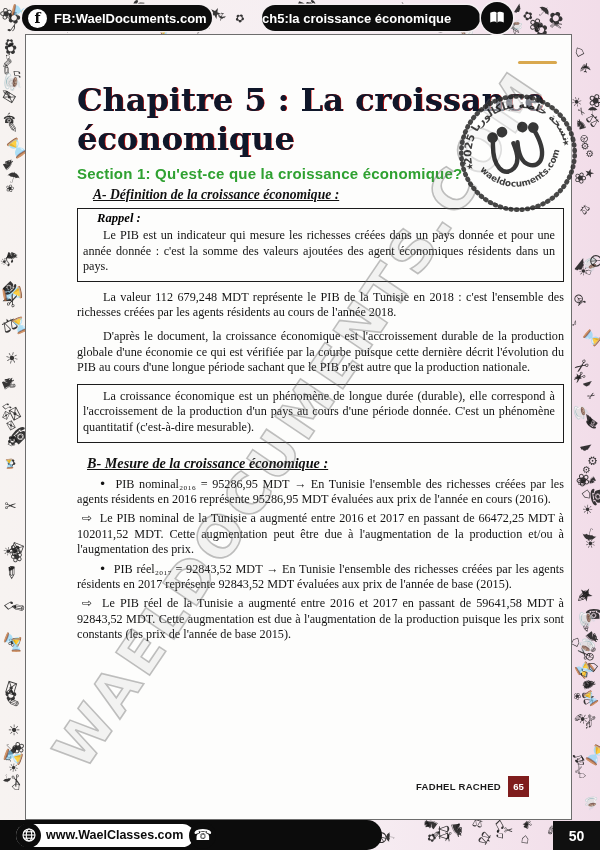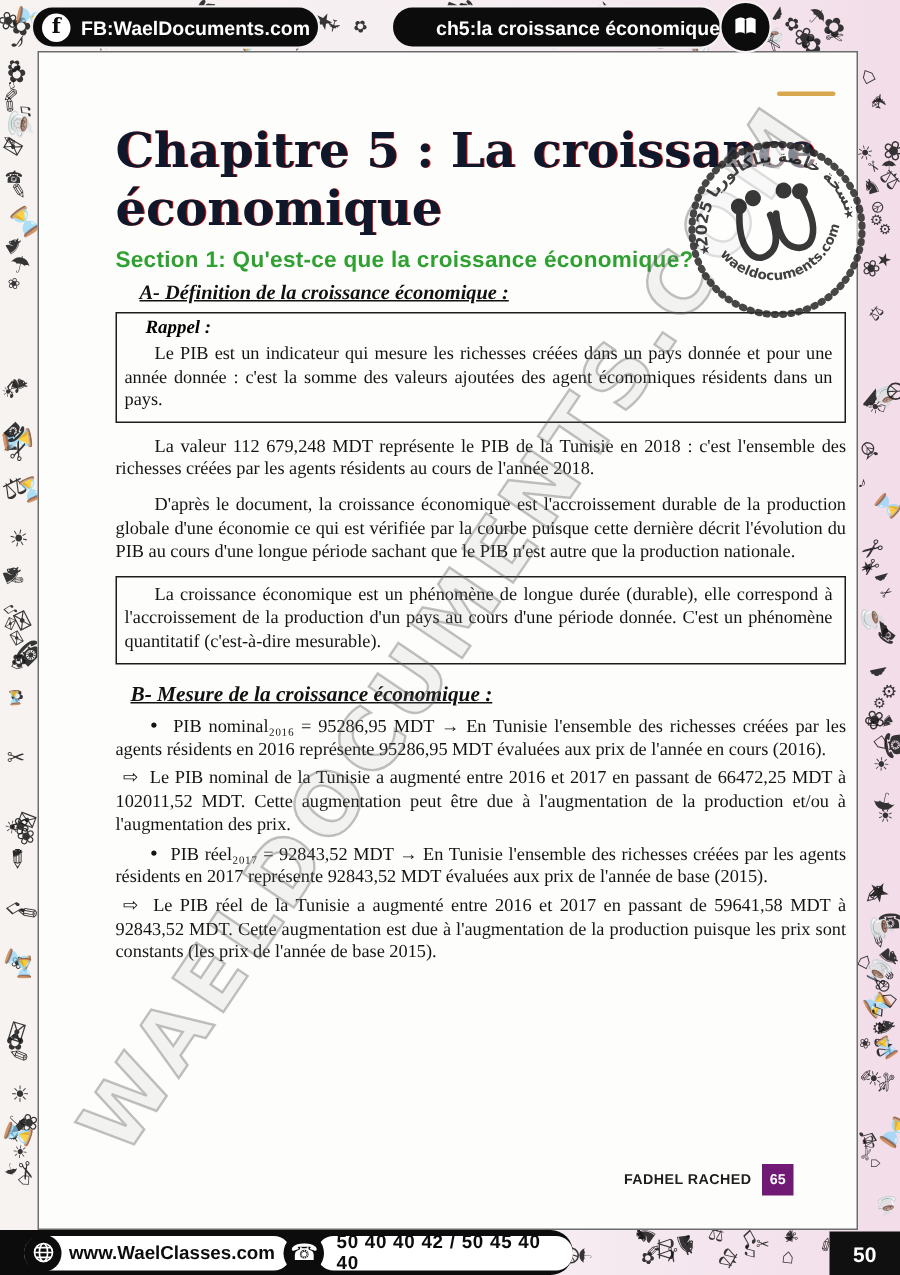--- a/index.html
+++ b/index.html
@@ -63,21 +63,21 @@
   
   .stamp{position:absolute;left:455px;top:90px;width:126px;height:126px;z-index:6;opacity:.88;}
 
   
   .pill{
     position:absolute;top:5px;height:26px;background:#0c0c0c;border-radius:14px;
     color:#fff;font-family:"Liberation Sans", sans-serif;font-weight:bold;font-size:13px;
     display:flex;align-items:center;z-index:4;box-shadow:0 0 0 1.5px #f5f0f2;
   }
   .pill-left{left:22px;width:184px;padding-left:6px;gap:7px;}
-  .pill-right{left:262px;width:218px;justify-content:flex-end;}
+  .pill-right{left:262px;width:218px;justify-content:flex-start;}
   .fb-circle{
     width:19px;height:19px;border-radius:50%;background:#fff;color:#0c0c0c;
     display:flex;align-items:center;justify-content:center;
     font-family:"DejaVu Serif", serif;font-weight:bold;font-size:14px;flex:0 0 auto;
   }
   .book-circle{
     position:absolute;left:481px;top:2px;width:32px;height:32px;border-radius:50%;
     background:#0c0c0c;display:flex;align-items:center;justify-content:center;z-index:4;
     box-shadow:0 0 0 1.5px #f5f0f2;
   }
@@ -113,21 +113,21 @@
   .logo-main{
     font-family:"Liberation Serif", serif;font-size:16px;letter-spacing:1.6px;
     color:#2e2e2e;font-weight:600;
   }
   .logo-sub{font-size:9px;color:#4a4a4a;text-align:right;margin-top:-2px;letter-spacing:1px;}
   .author-row{
     position:absolute;right:42px;bottom:22px;display:flex;align-items:center;gap:7px;z-index:2;
   }
   .author{font-family:"Liberation Sans", sans-serif;font-weight:bold;font-size:9.5px;color:#1c1c1c;letter-spacing:.3px;}
   .badge{
-    width:21px;height:21px;background:#701a75;color:#fff;display:flex;align-items:center;
+    width:21px;height:21px;background:#7f1d1d;color:#fff;display:flex;align-items:center;
     justify-content:center;font-family:"Liberation Sans", sans-serif;font-weight:bold;font-size:9.5px;
   }
 </style>
 </head>
 <body>
 
 <div id="doodles">
     <span class="doodle" style="left: 175.968px; top: 11.9304px; font-size: 17.8838px; transform: rotate(241deg);">❀</span>
     <span class="doodle" style="left: 511.497px; top: 20.1372px; font-size: 9.67104px; transform: rotate(359deg);">☕</span>
     <span class="doodle" style="left: 113.693px; top: 21.8407px; font-size: 9.53131px; transform: rotate(138deg);">⌂</span>
@@ -495,19 +495,16 @@
           <line x1="3.6" y1="6" x2="16.4" y2="6"></line>
           <line x1="3.6" y1="14" x2="16.4" y2="14"></line>
         </g>
       </svg>
     </span>
     <span>www.WaelClasses.com</span>
   </div>
   <div class="icon-circle phone-circle">
     <span class="phone-glyph">☎</span>
   </div>
-  <div class="white-pill num-pill">
-    <span>50 40 40 42 / 50 45 40 40</span>
-  </div>
 </div>
 <div class="page-num">
   <span>50</span>
 </div>
 
 </body></html>

